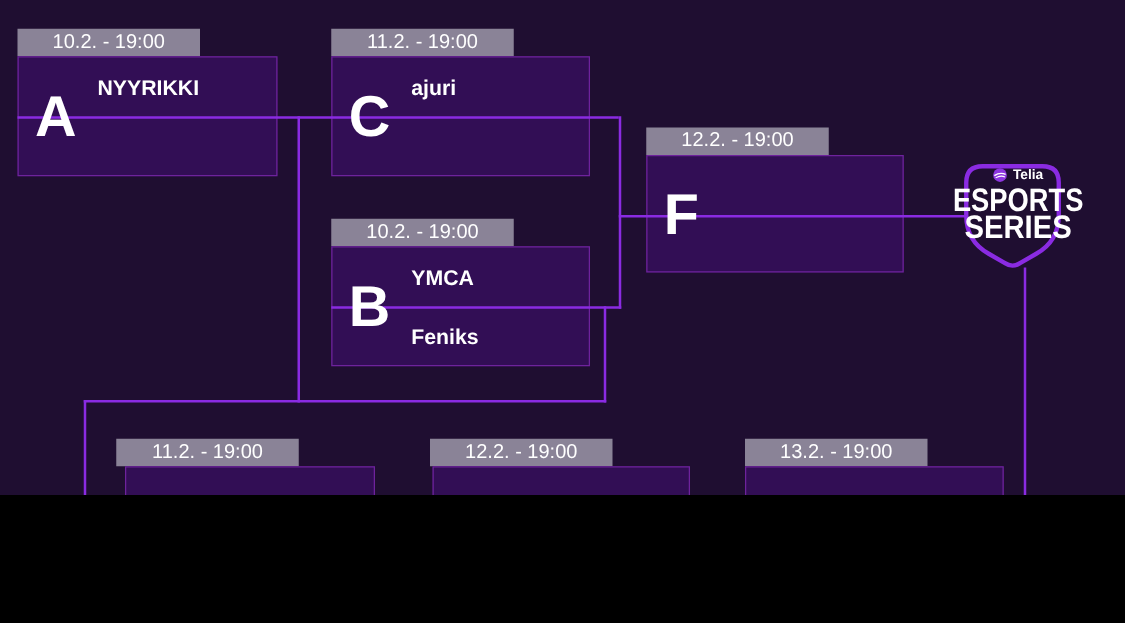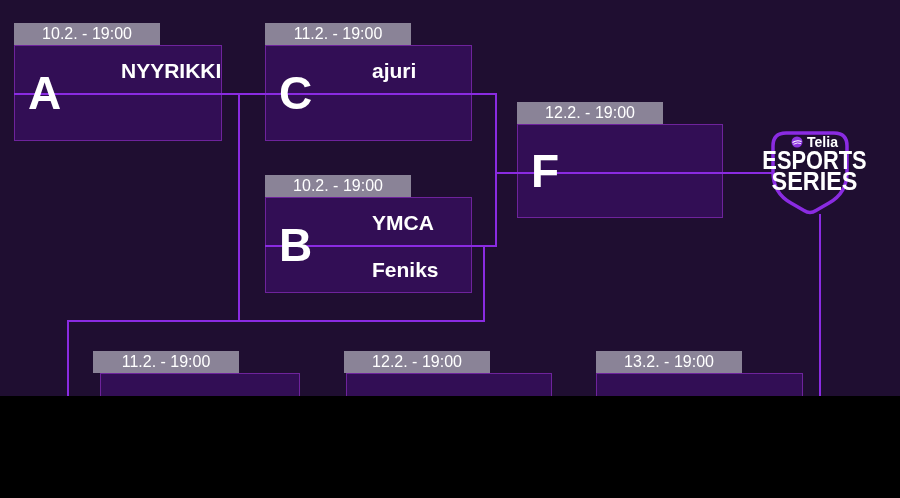--- a/index.html
+++ b/index.html
@@ -65,24 +65,23 @@
   .row {
     position: absolute;
     left: 0; right: 0;
     display: flex; align-items: center;
     padding-left: 63px;
   }
   .row-top    { top: 0; height: 49px; }
   .row-bottom { top: 49px; bottom: 0; }
   .team {
     color: var(--text);
-    font-size: 21px;
+    font-size: 17px;
     font-weight: 700;
     white-space: nowrap;
-    margin-left: 43px;
   }
 
   
   .hline, .vline { position: absolute; background: var(--accent); z-index: 2; }
   .l1 { left: 14px;  top: 93px;  width: 481px; height: 2px; }
   .l2 { left: 265px; top: 245px; width: 232px; height: 2px; }
   .l3 { left: 495px; top: 172px; width: 278px; height: 2px; }
   .l4 { left: 67px;  top: 320px; width: 418px; height: 2px; }
   .l5 { left: 67px;  top: 420px; width: 755px; height: 2px; }
   .v1 { left: 238px; top: 93px;  width: 2px; height: 229px; }
@@ -98,21 +97,21 @@
     width: 145px; height: 125px;
     z-index: 4;
   }
   .shield { position: absolute; left: 0; top: 0; }
   .brand {
     position: absolute;
     left: 0; top: 34px; width: 100%;
     display: flex; align-items: center; justify-content: center;
     gap: 4px;
     color: var(--text);
-    font-size: 14px;
+    font-size: 11px;
     font-weight: 700;
   }
   .logo-line {
     position: absolute;
     left: 0; width: 100%;
     text-align: center;
     color: var(--text);
     font-weight: 700;
     font-size: 26px;
     line-height: 22px;

